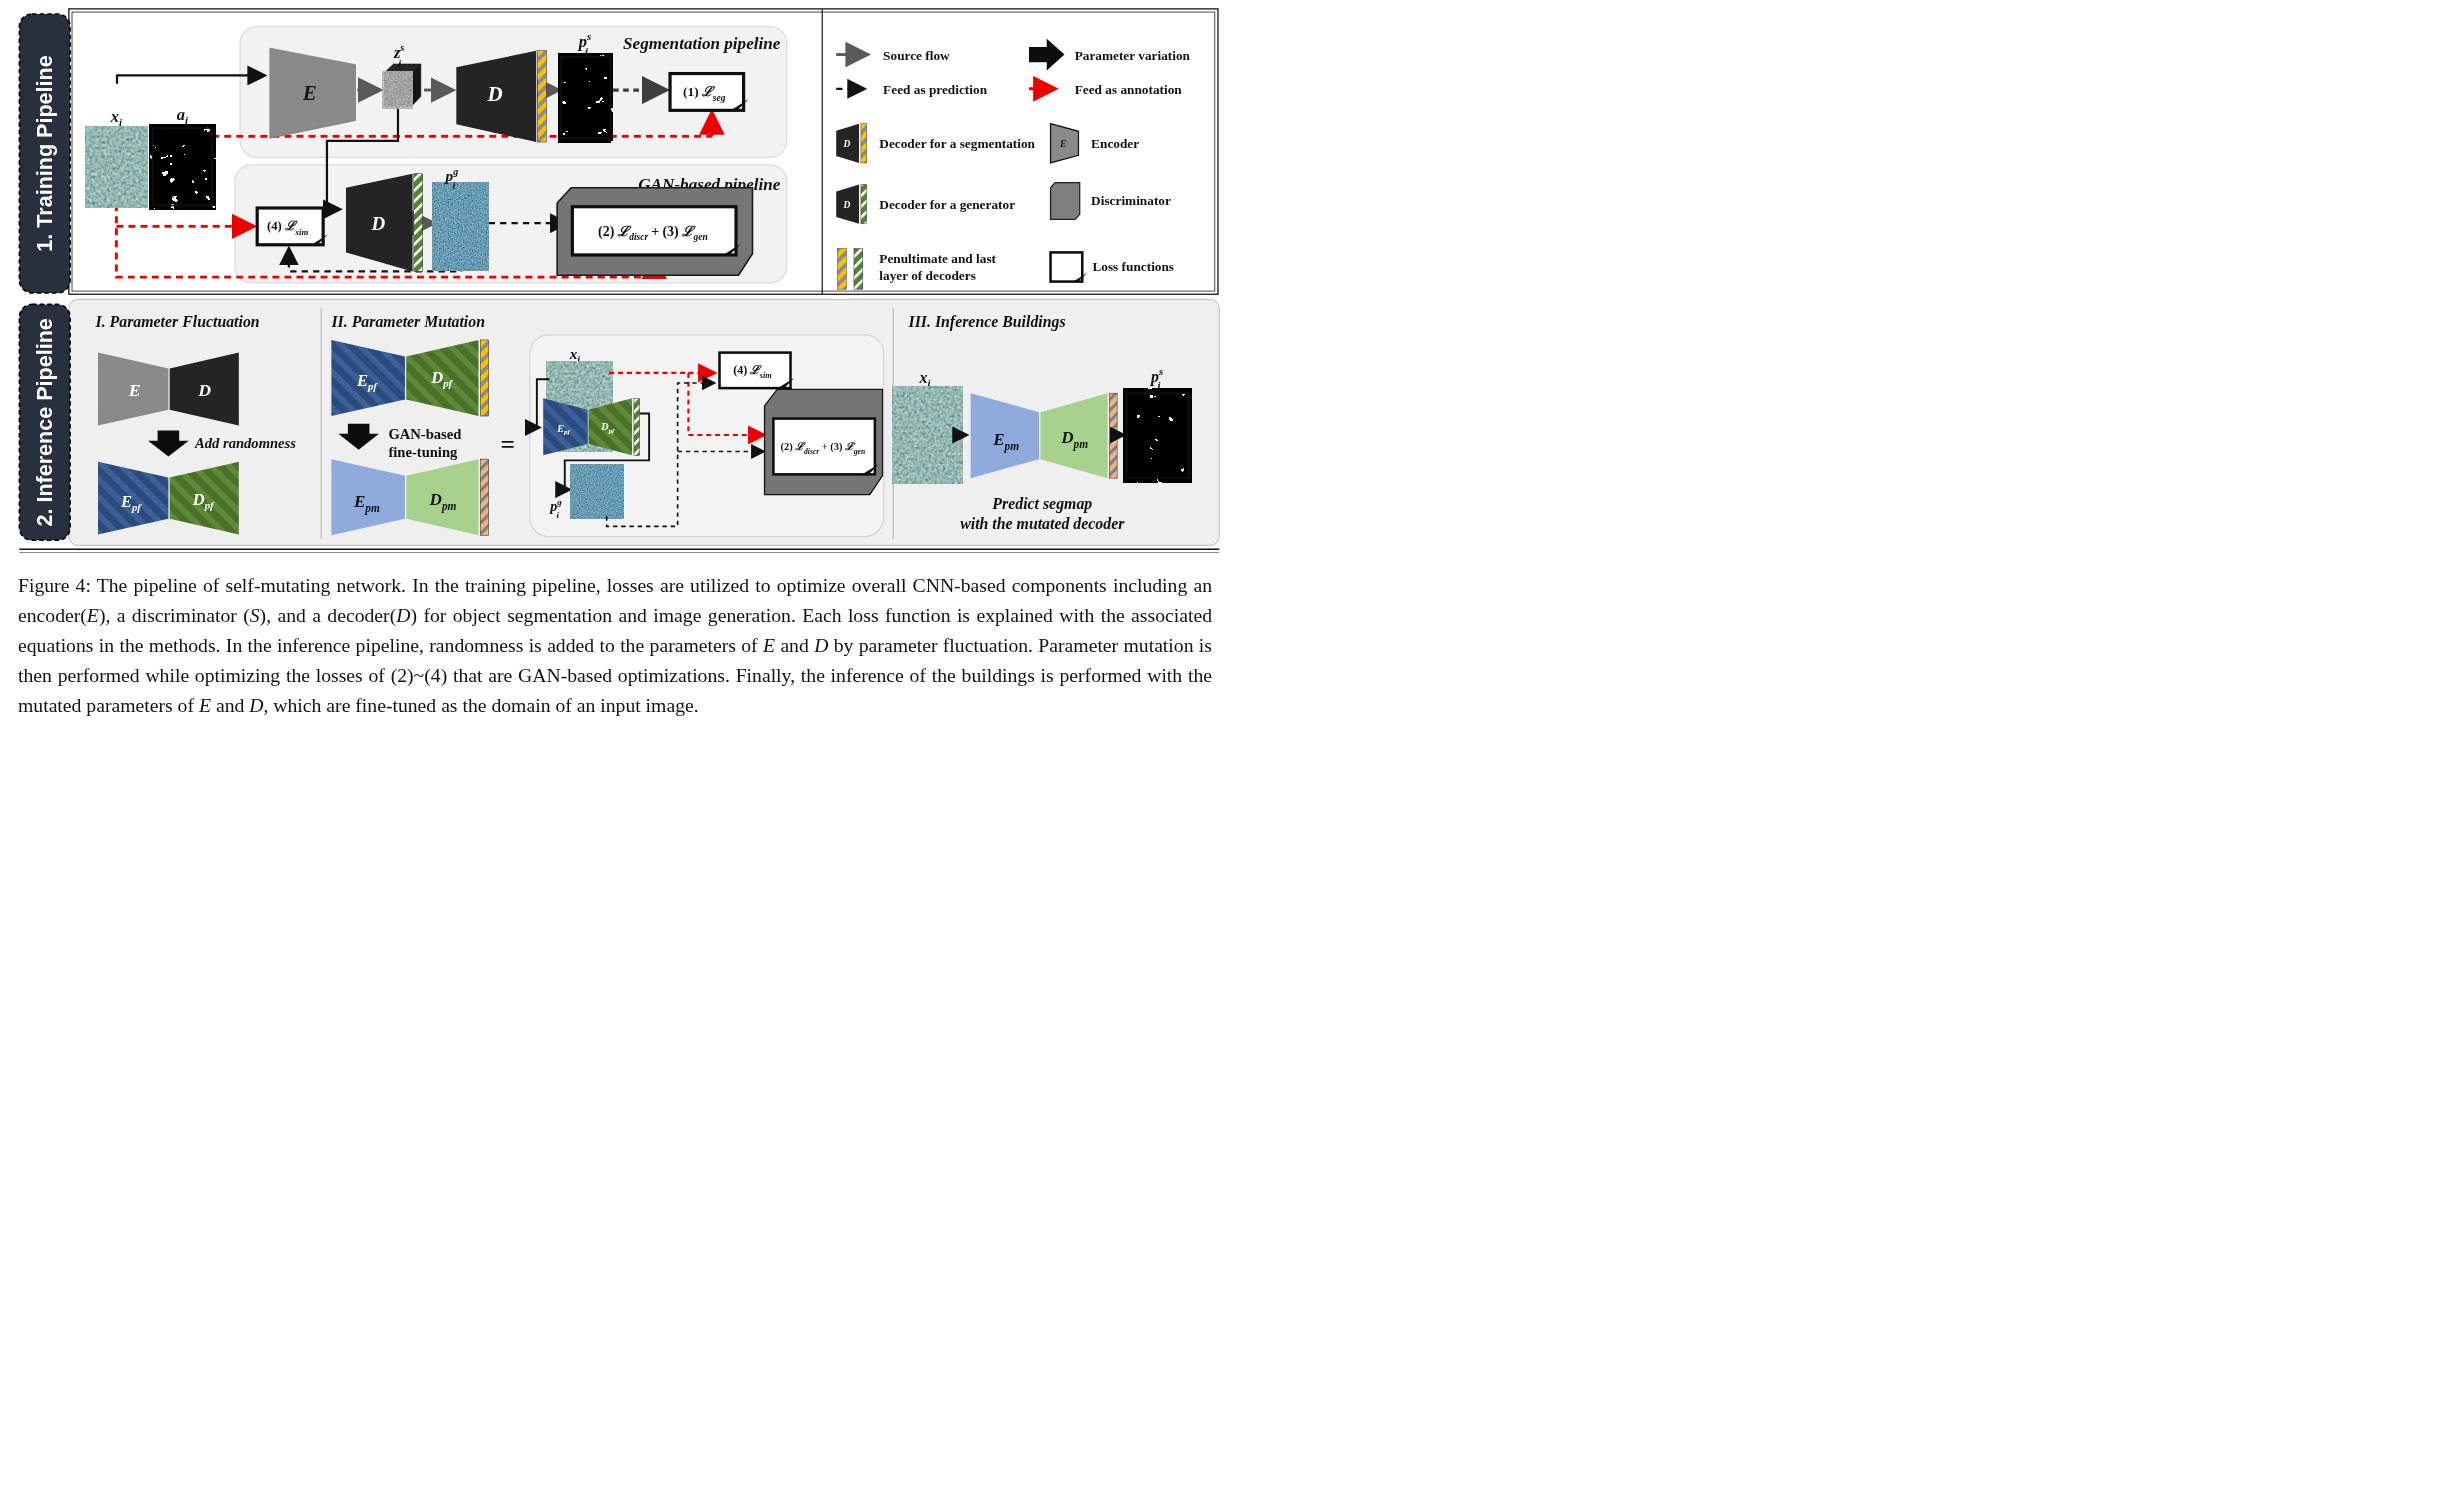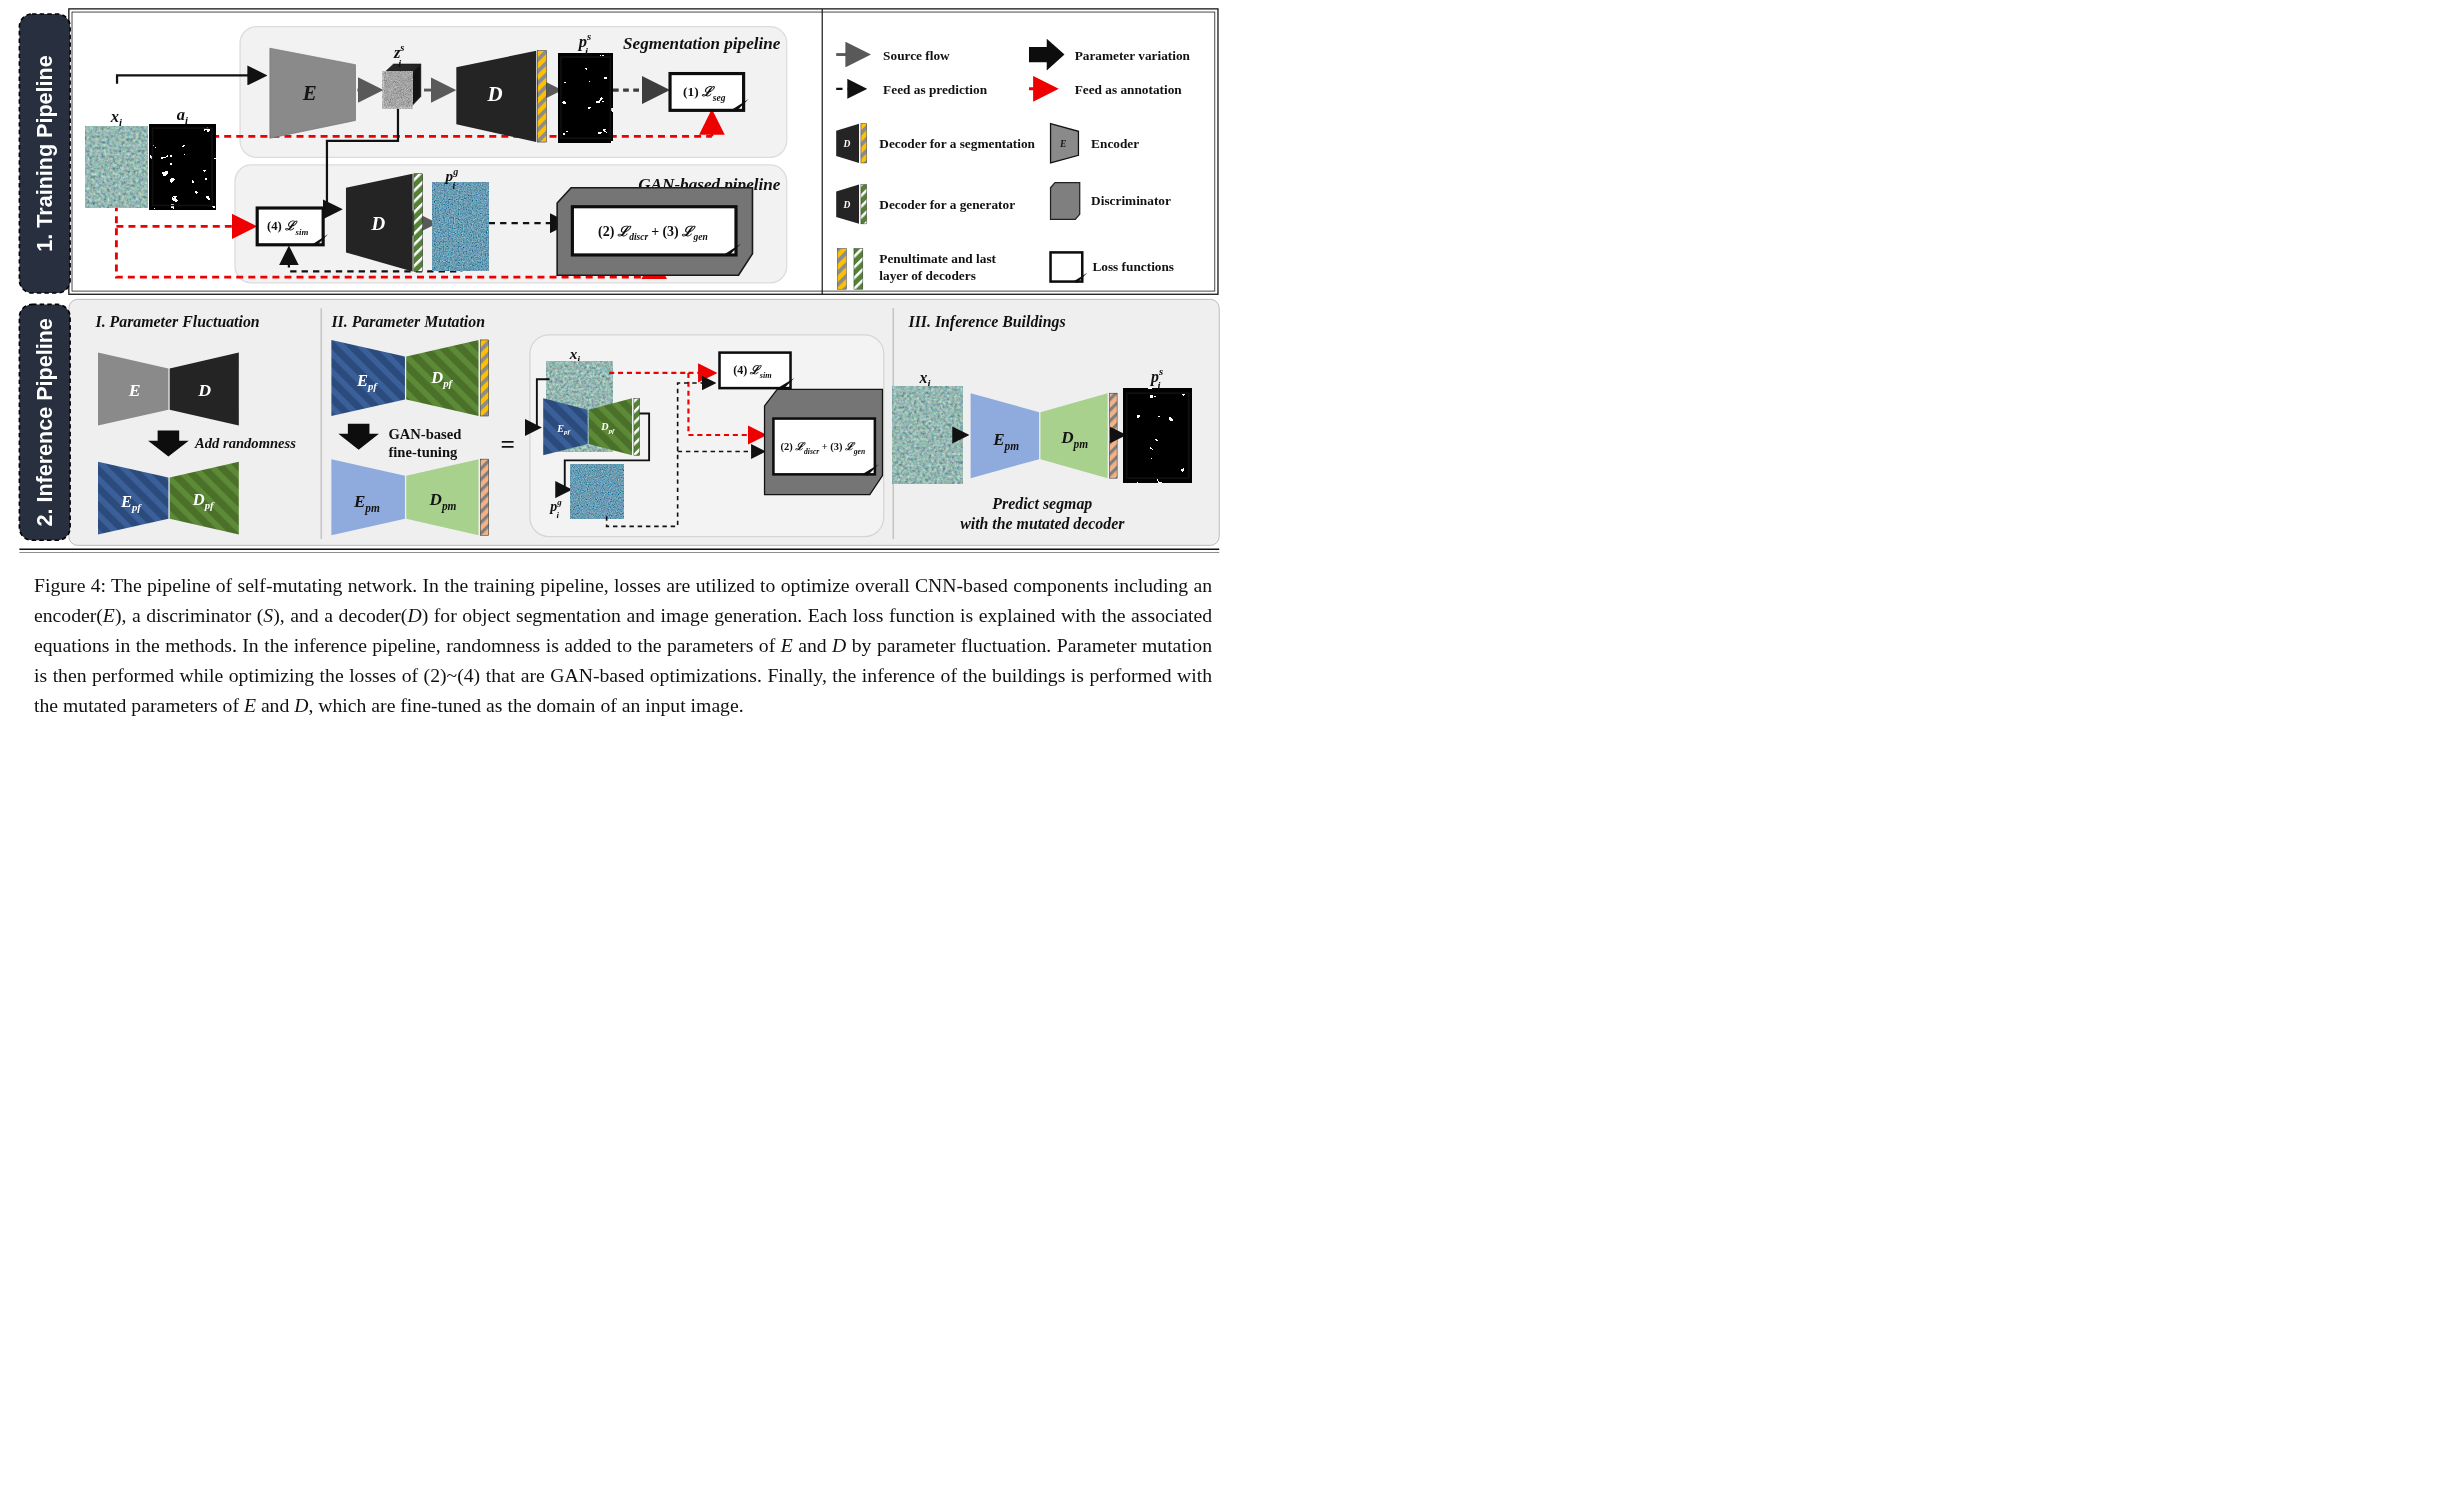--- a/index.html
+++ b/index.html
@@ -21,21 +21,21 @@
   .dashB2{stroke:#111;stroke-width:2.6;stroke-dasharray:7 6;fill:none;}
   .dashG {stroke:#3d3d3d;stroke-width:5;stroke-dasharray:9 7;fill:none;}
   .dashR {stroke:#ee0000;stroke-width:4.5;stroke-dasharray:11 8;fill:none;}
   .dashR2{stroke:#ee0000;stroke-width:3.4;stroke-dasharray:8 6;fill:none;}
   .lossbox{fill:#ffffff;stroke:#0d0d0d;stroke-width:5;}
   .lossbox2{fill:#ffffff;stroke:#0d0d0d;stroke-width:4;}
   .panel{fill:#f2f2f2;stroke:#dcdcdc;stroke-width:2;}
   .border{fill:none;stroke:#111;}
   
   .caption{padding:18px 19px 0 18px;font-size:19.7px;line-height:1.52;color:#111;
-           text-align:justify;text-align-last:left;font-family:"Liberation Serif","DejaVu Serif",serif;margin-left:16px;}
+           text-align:justify;text-align-last:left;font-family:"Liberation Serif","DejaVu Serif",serif;}
   .caption i{font-style:italic;}
 </style>
 </head>
 <body>
 
 <div class="page">
 <svg viewBox="0 0 1940 872" width="1231" height="553">
   <defs>
     <marker id="mB" markerWidth="9" markerHeight="9" refX="7" refY="4.5" orient="auto">
           <path d="M0,0L9,4.5L0,9Z" fill="#111"></path>

